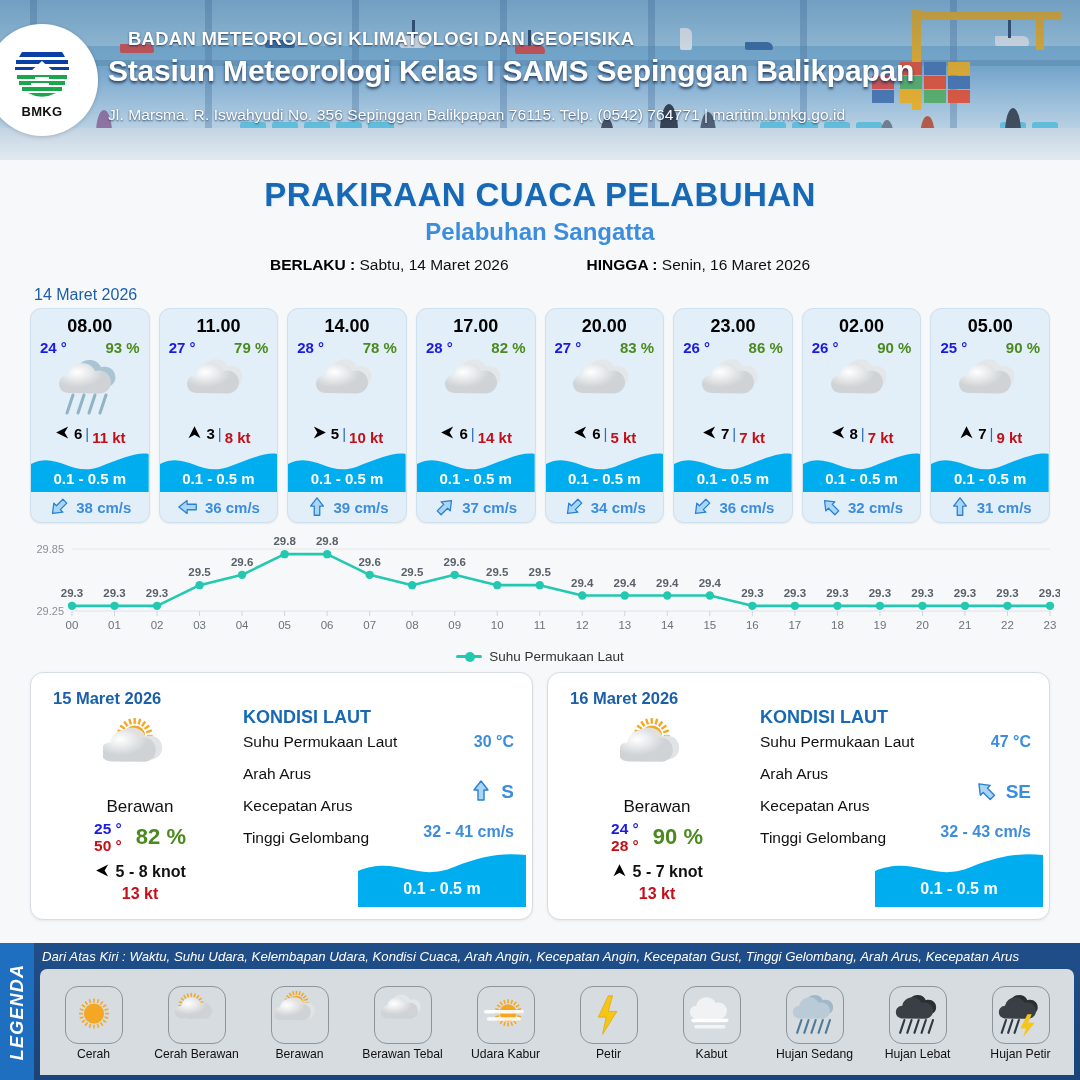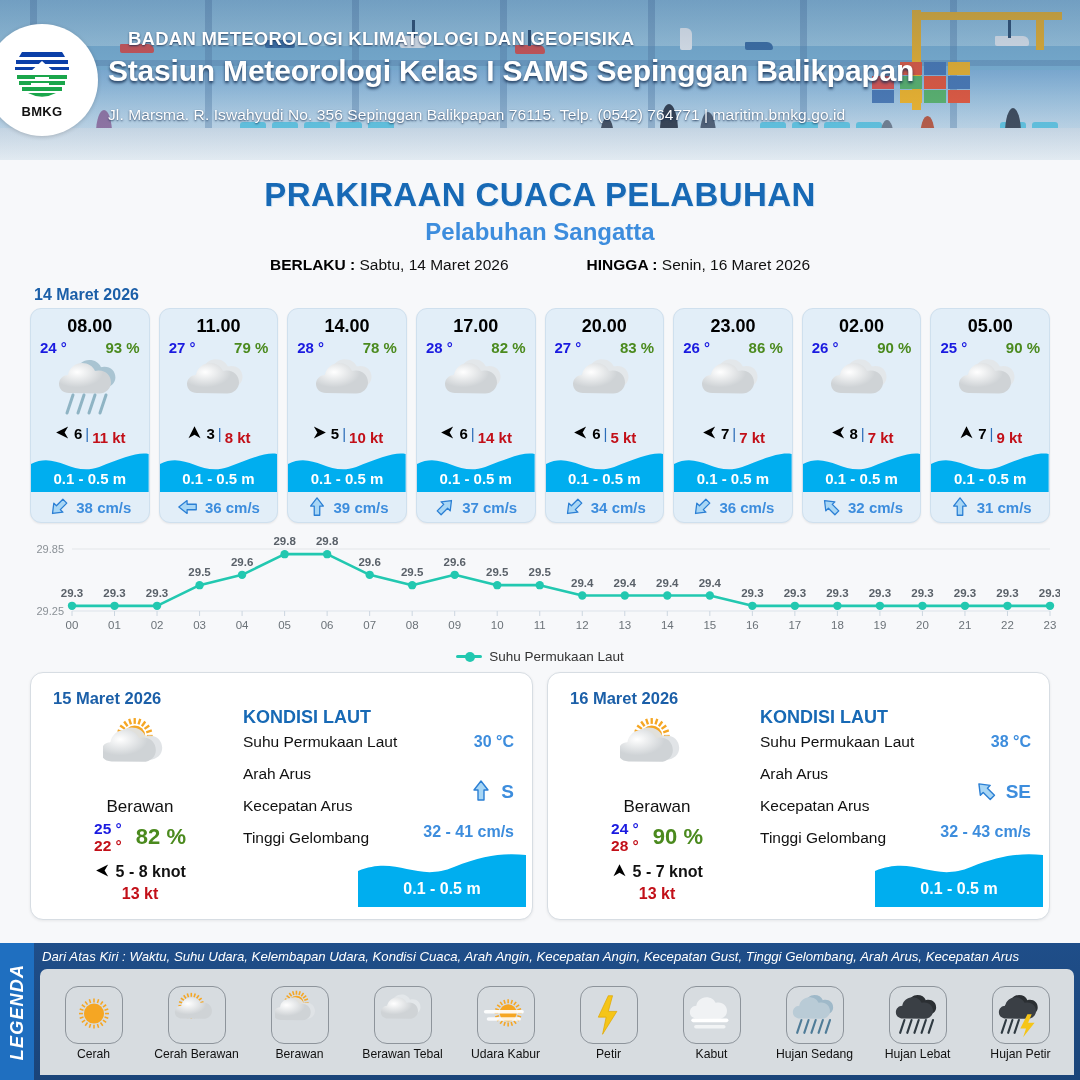--- a/index.html
+++ b/index.html
@@ -54,21 +54,21 @@
 
   
   .title-wrap { text-align:center; margin-top:16px; }
   .title-main { font-size:33px; font-weight:bold; color:#1769b5; letter-spacing:.4px;
                 text-shadow:1px 1px 0 #dbe8f3; }
   .title-sub { font-size:24px; font-weight:bold; color:#3d8ddd; margin-top:4px; }
   .valid-row { display:flex; justify-content:center; gap:78px; margin-top:10px; font-size:15.5px; color:#111; }
   .valid-row b { color:#000; }
 
   
-  .date-label { margin:12px 1px 4px 34px; font-size:16px; font-weight:bold; color:#1b5fa8; }
+  .date-label { margin:12px 1px 4px 34px; font-size:16px; font-weight:normal; color:#1b5fa8; }
 
   
   .cards { display:flex; gap:9px; padding:0 30px; }
   .card {
     width:120px; background:#e2eef8; border:1px solid #cfe0ee; border-radius:11px;
     overflow:hidden; position:relative; box-shadow:0 1px 2px rgba(0,0,0,.07);
   }
   .c-time { text-align:center; font-size:18px; font-weight:bold; color:#000; padding:7px 8px 2px; }
   .c-th { display:flex; justify-content:space-between; padding:0 9px 2px; font-size:15px; font-weight:bold; }
   .c-temp { color:#1a1ae0; }
@@ -762,21 +762,21 @@
             <line x1="40.93714993739427" y1="14.446304564688102" x2="46.16796077701761" y2="12.74671109562589" stroke="#f5a623" stroke-width="2.2"></line>
             <path d="M14 40c-6 0-10-4-10-9s4-9 9-9c1-7 7-12 14-12 6 0 11 3 13 8 1-.4 3-.6 4-.6 7 0 12 5 12 12 0 6-5 11-12 11z" fill="#dfe3e6" opacity="0.95"></path>
             <g transform="translate(-6,2)">
               <path d="M14 40c-6 0-10-4-10-9s4-9 9-9c1-7 7-12 14-12 6 0 11 3 13 8 1-.4 3-.6 4-.6 7 0 12 5 12 12 0 6-5 11-12 11z" fill="url(#cg)" opacity="1"></path>
             </g>
           </svg></div>
         <div class="p-cond">Berawan</div>
         <div class="p-temps">
           <div class="p-tcol">
             <div class="p-tmin">25 °</div>
-            <div class="p-tmax">22 °</div>
+            <div class="p-tmax">50 °</div>
           </div>
           <div class="p-hum">82 %</div>
         </div>
         <div class="p-wind"><span class="dirg"><svg width="17" height="17" viewBox="0 0 24 24" style="vertical-align:-2px">
               <g transform="rotate(90 12 12)">
                 <path d="M12 21 L3.5 4 L12 9 L20.5 4 Z" fill="#000"></path>
               </g>
             </svg></span> <span>5  - 8 knot</span></div>
         <div class="p-gust">13 kt</div>
       </div>
@@ -847,21 +847,21 @@
         </div>
         <div class="p-wind"><span class="dirg"><svg width="17" height="17" viewBox="0 0 24 24" style="vertical-align:-2px">
               <g transform="rotate(180 12 12)">
                 <path d="M12 21 L3.5 4 L12 9 L20.5 4 Z" fill="#000"></path>
               </g>
             </svg></span> <span>5  - 7 knot</span></div>
         <div class="p-gust">13 kt</div>
       </div>
       <div class="p-right">
         <div class="p-kl">KONDISI LAUT</div>
-        <div class="p-row"><span>Suhu Permukaan Laut</span><span class="p-val">38 °C</span></div>
+        <div class="p-row"><span>Suhu Permukaan Laut</span><span class="p-val">47 °C</span></div>
         <div class="p-row"><span>Arah Arus</span><span class="p-dir">
             <span><svg width="24" height="24" viewBox="0 0 24 24" style="vertical-align:-4px">
                 <g transform="rotate(135 12 12)">
                   <path d="M12 22 L5 13 H9 V3 H15 V13 H19 Z" fill="#a8d6f5" stroke="#2b7fd4" stroke-width="1.4" stroke-linejoin="round"></path>
                 </g>
               </svg></span>
             <span>SE</span>
           </span></div>
         <div class="p-row"><span>Kecepatan Arus</span><span class="p-val2">32  - 43 cm/s</span></div>
         <div class="p-row"><span>Tinggi Gelombang</span></div>

